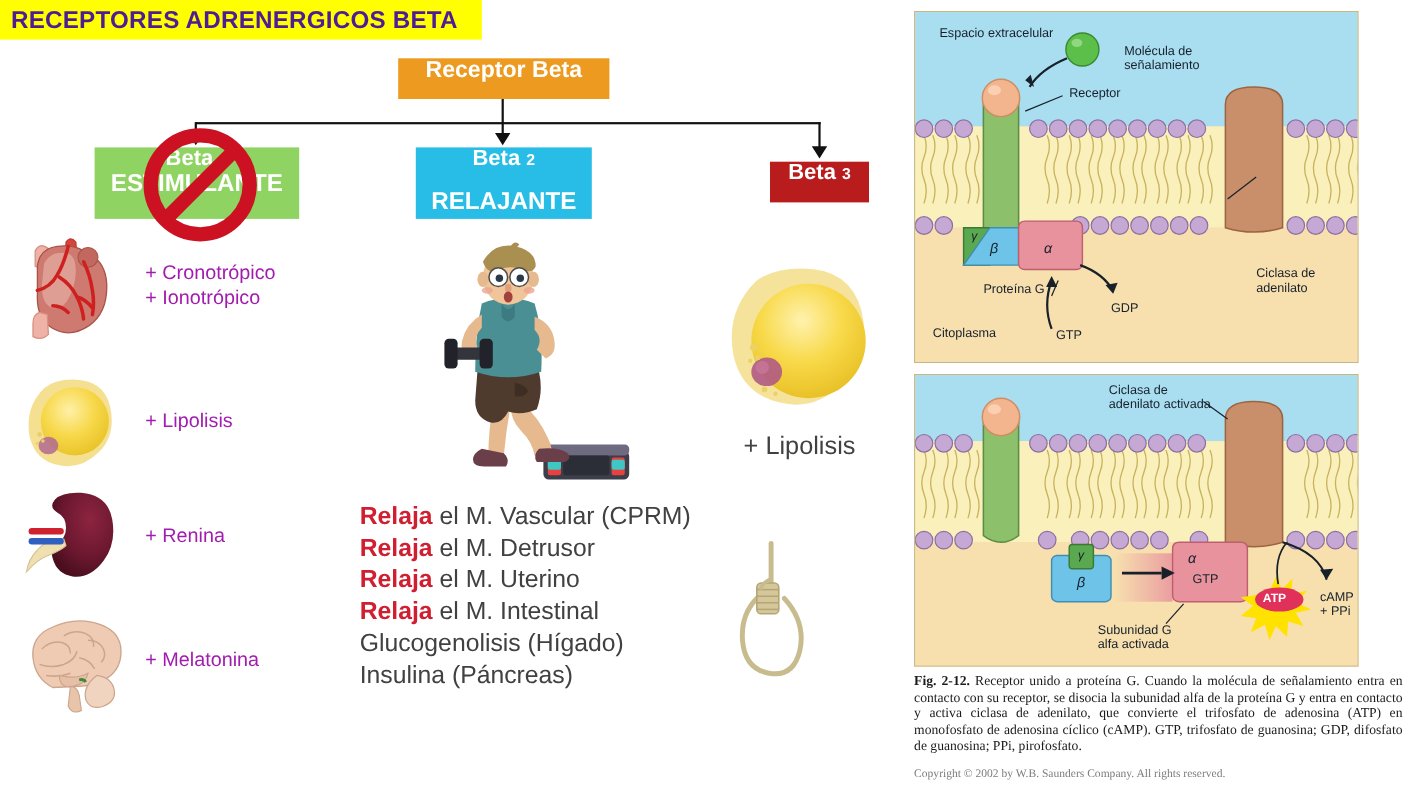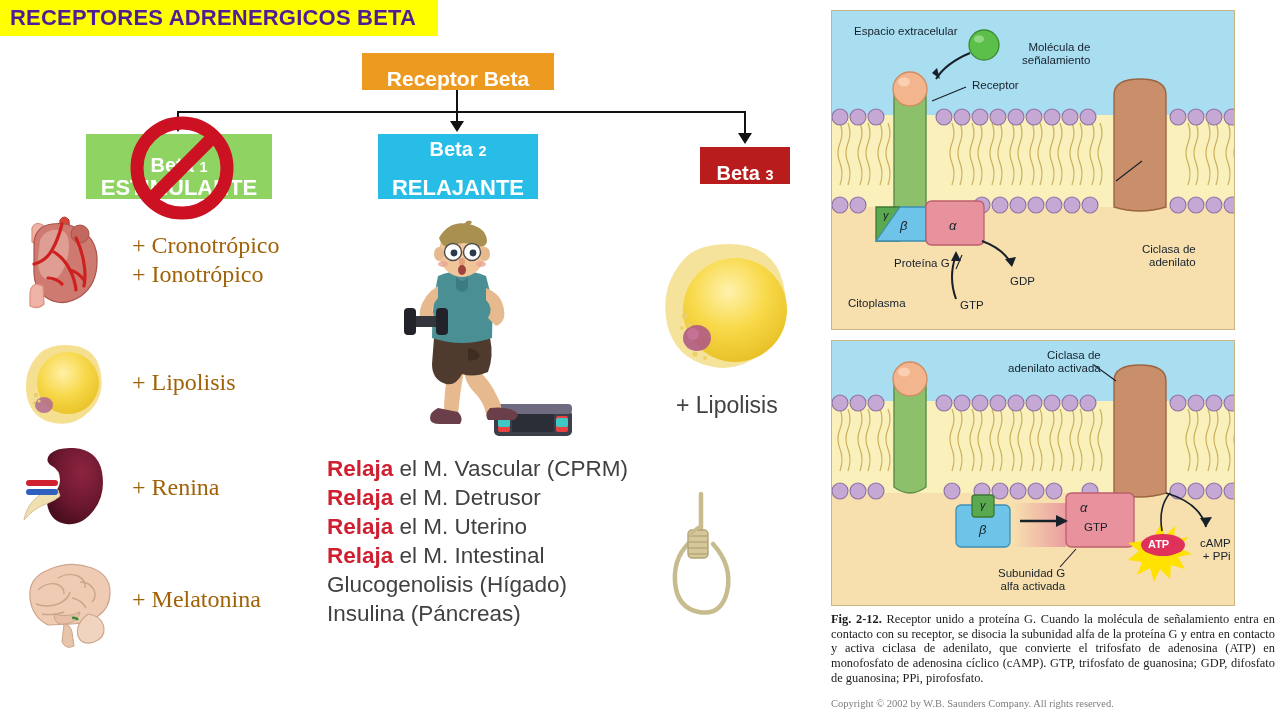--- a/index.html
+++ b/index.html
@@ -20,21 +20,21 @@
     display: flex; align-items: center;
   }
   #title-banner .txt {
     font-size: 22px; font-weight: bold; color: #4c1d95;
     letter-spacing: .2px; padding-left: 10px; white-space: nowrap;
   }
 
   
   .flowbox {
     position: absolute; display: flex; flex-direction: column;
-    align-items: center; justify-content: flex-end; text-align: center;
+    align-items: center; justify-content: flex-start; text-align: center;
     color: #ffffff; font-weight: bold; line-height: 1.05;
   }
   #box-receptor {
     left: 362px; top: 53px; width: 192px; height: 37px;
     background: #ed9a20; font-size: 21px;
   }
   #box-beta1 {
     left: 86px; top: 134px; width: 186px; height: 65px;
     background: #8fd463; font-size: 20px;
   }
@@ -70,22 +70,22 @@
 
   
   #prohibition-icon {
     position: absolute; left: 131px; top: 117px; width: 102px; height: 102px;
   }
 
   
   .organ-row { position: absolute; display: flex; align-items: center; }
   .organ-art { position: relative; width: 104px; height: 96px; flex: 0 0 104px; }
   .organ-label {
-    font-size: 24px; color: #a16207; white-space: nowrap; padding-left: 14px;
-    font-family: Liberation Serif, serif;
+    font-size: 18px; color: #a21caf; white-space: nowrap; padding-left: 14px;
+    font-family: Liberation Sans, sans-serif;
   }
   .organ-label .ln { display: block; line-height: 1.22; }
   #row-heart   { left: 14px; top: 212px; }
   #row-fat1    { left: 14px; top: 335px; }
   #row-kidney  { left: 14px; top: 440px; }
   #row-brain   { left: 14px; top: 552px; }
 
   
   #athlete-art { position: absolute; left: 398px; top: 218px; width: 176px; height: 226px; }
   #beta2-list {
@@ -103,21 +103,21 @@
   }
   #noose-art { position: absolute; left: 655px; top: 492px; width: 92px; height: 128px; }
 
   
   #figure-panel {
     position: absolute; left: 827px; top: 4px; width: 452px; height: 714px;
     background: #ffffff;
   }
   .panel {
     position: absolute; left: 4px; width: 404px;
-    border: 1px solid #c8b783; background: #f6dfae; overflow: hidden; text-align: right;
+    border: 1px solid #c8b783; background: #f6dfae; overflow: hidden;
   }
   #panel-top    { top: 6px;   height: 320px; }
   #panel-bottom { top: 336px; height: 266px; }
   .fig-txt {
     position: absolute; font-size: 11.5px; color: #17212b; line-height: 1.15;
     font-family: "Liberation Sans", sans-serif; white-space: pre-line;
   }
   #caption {
     position: absolute; left: 4px; top: 608px; width: 444px;
     font-family: "Liberation Serif", serif; font-size: 12.4px;

